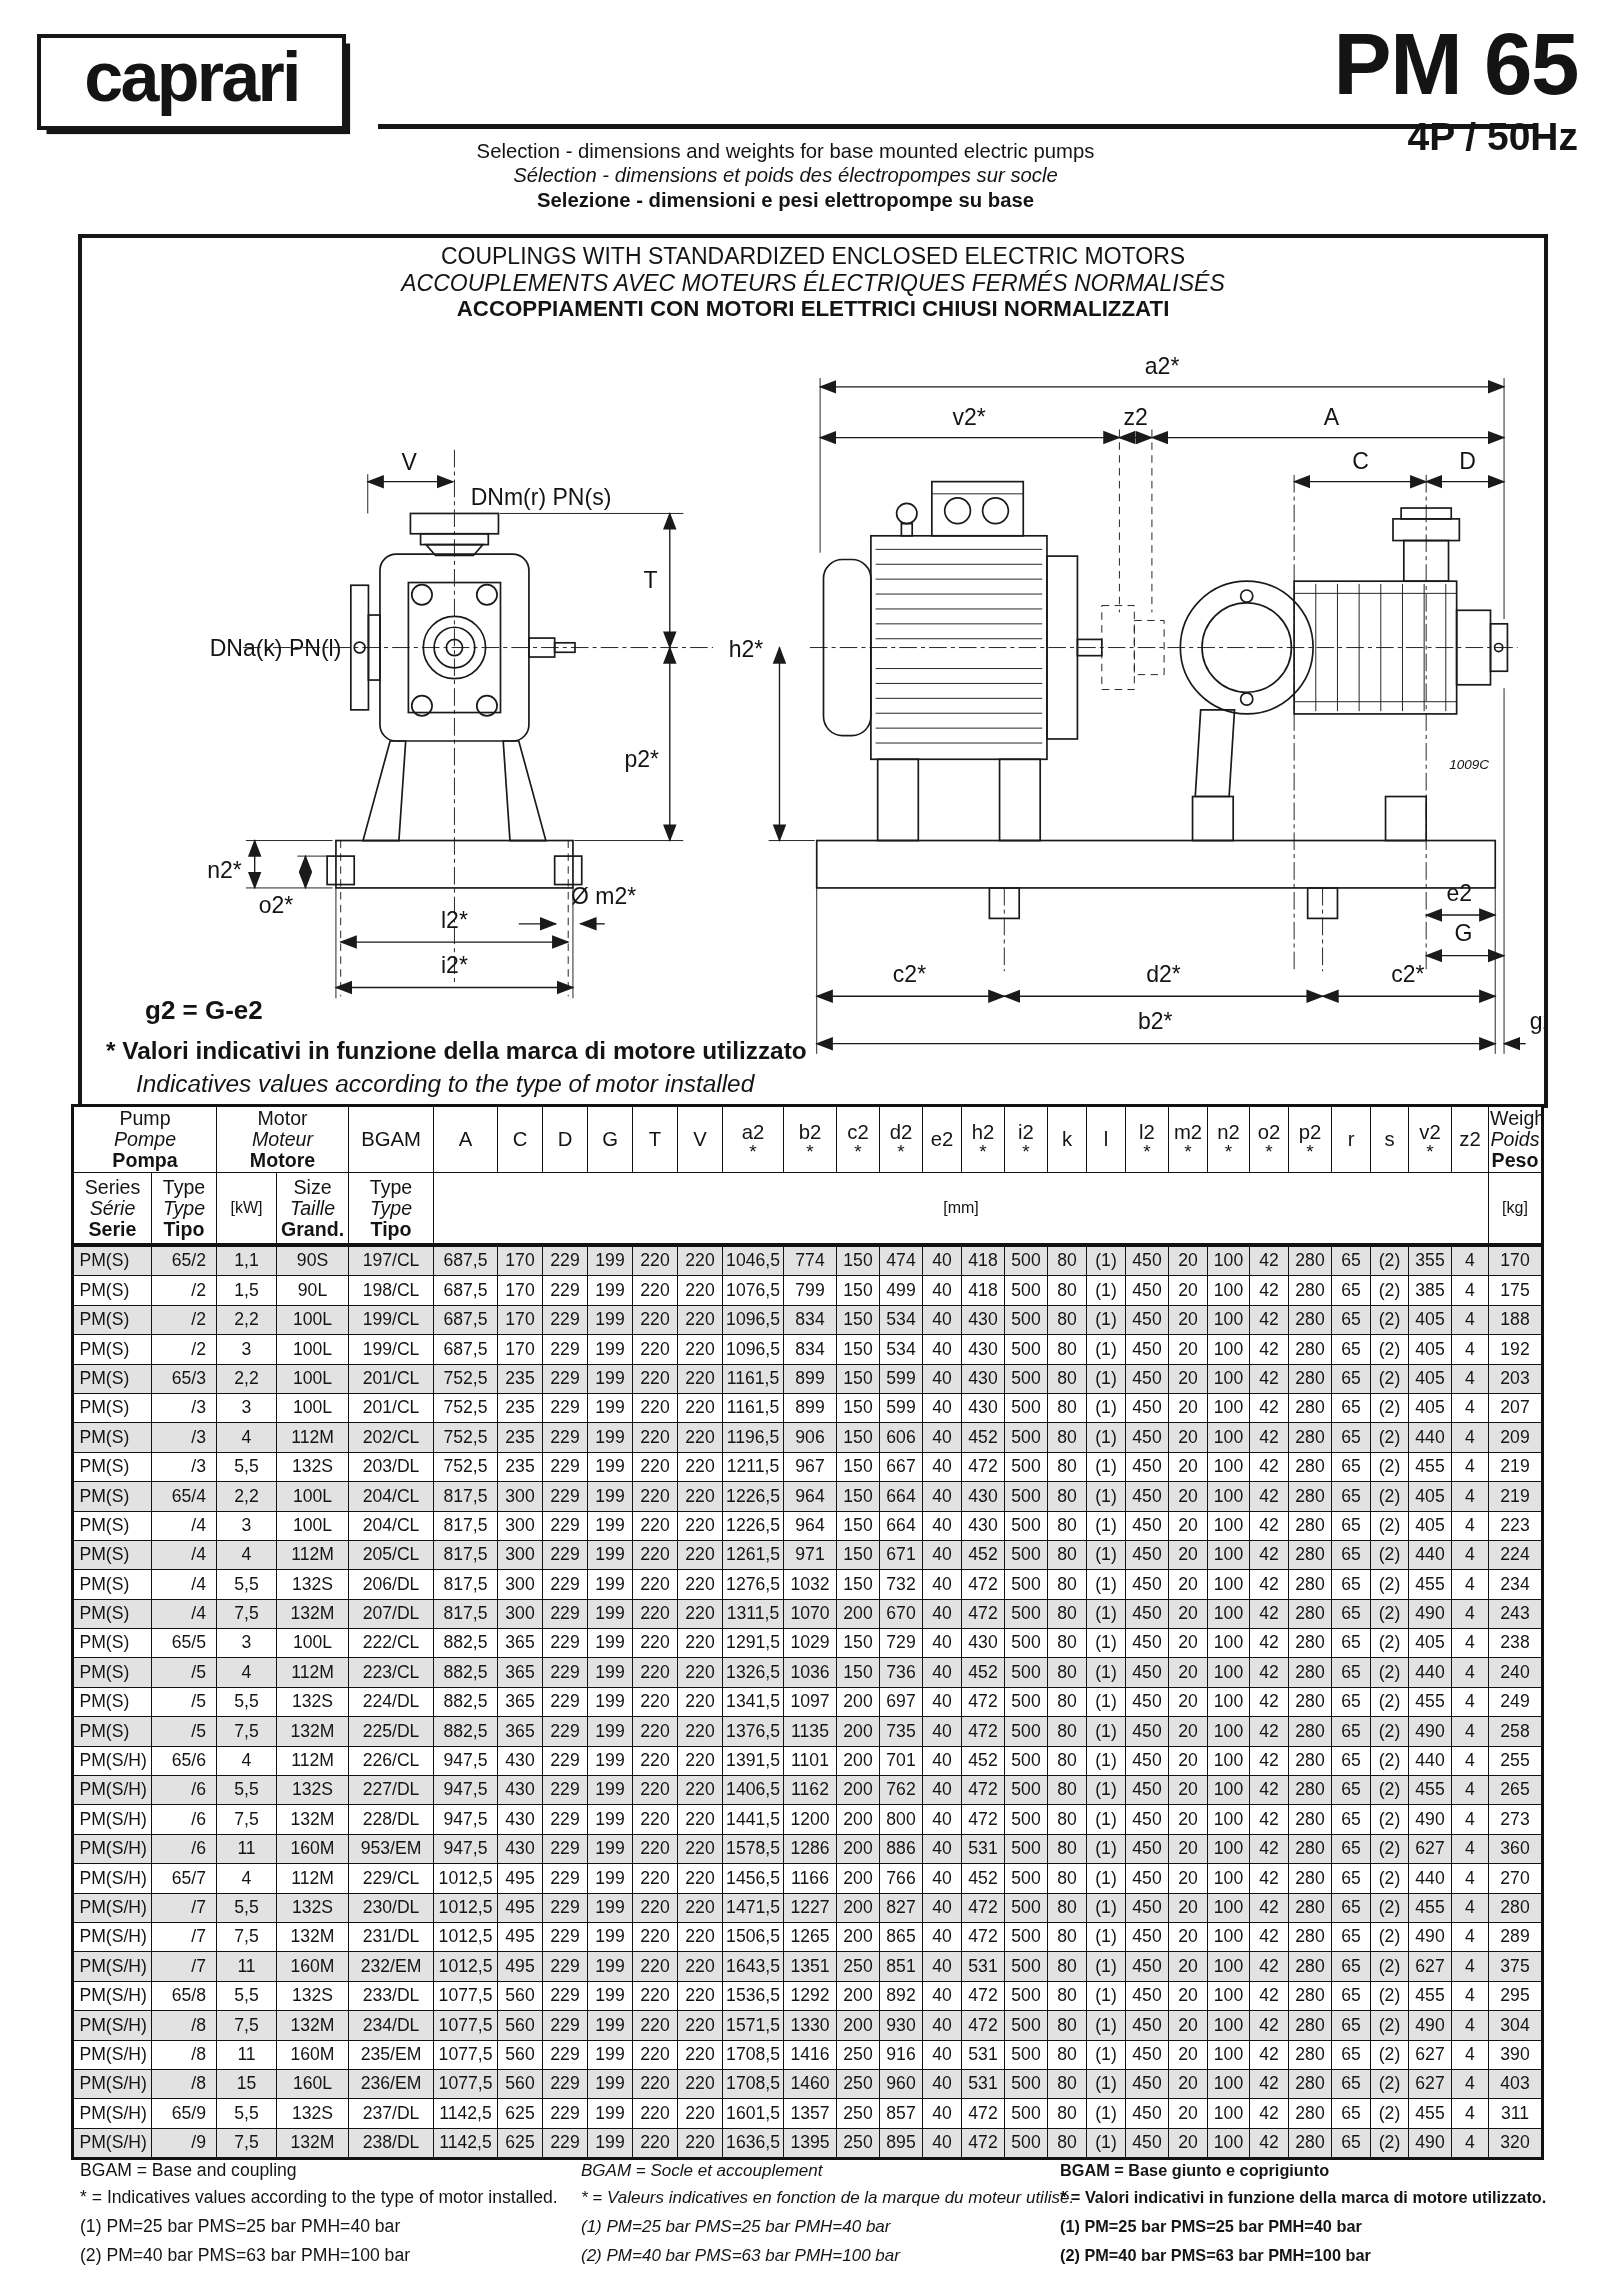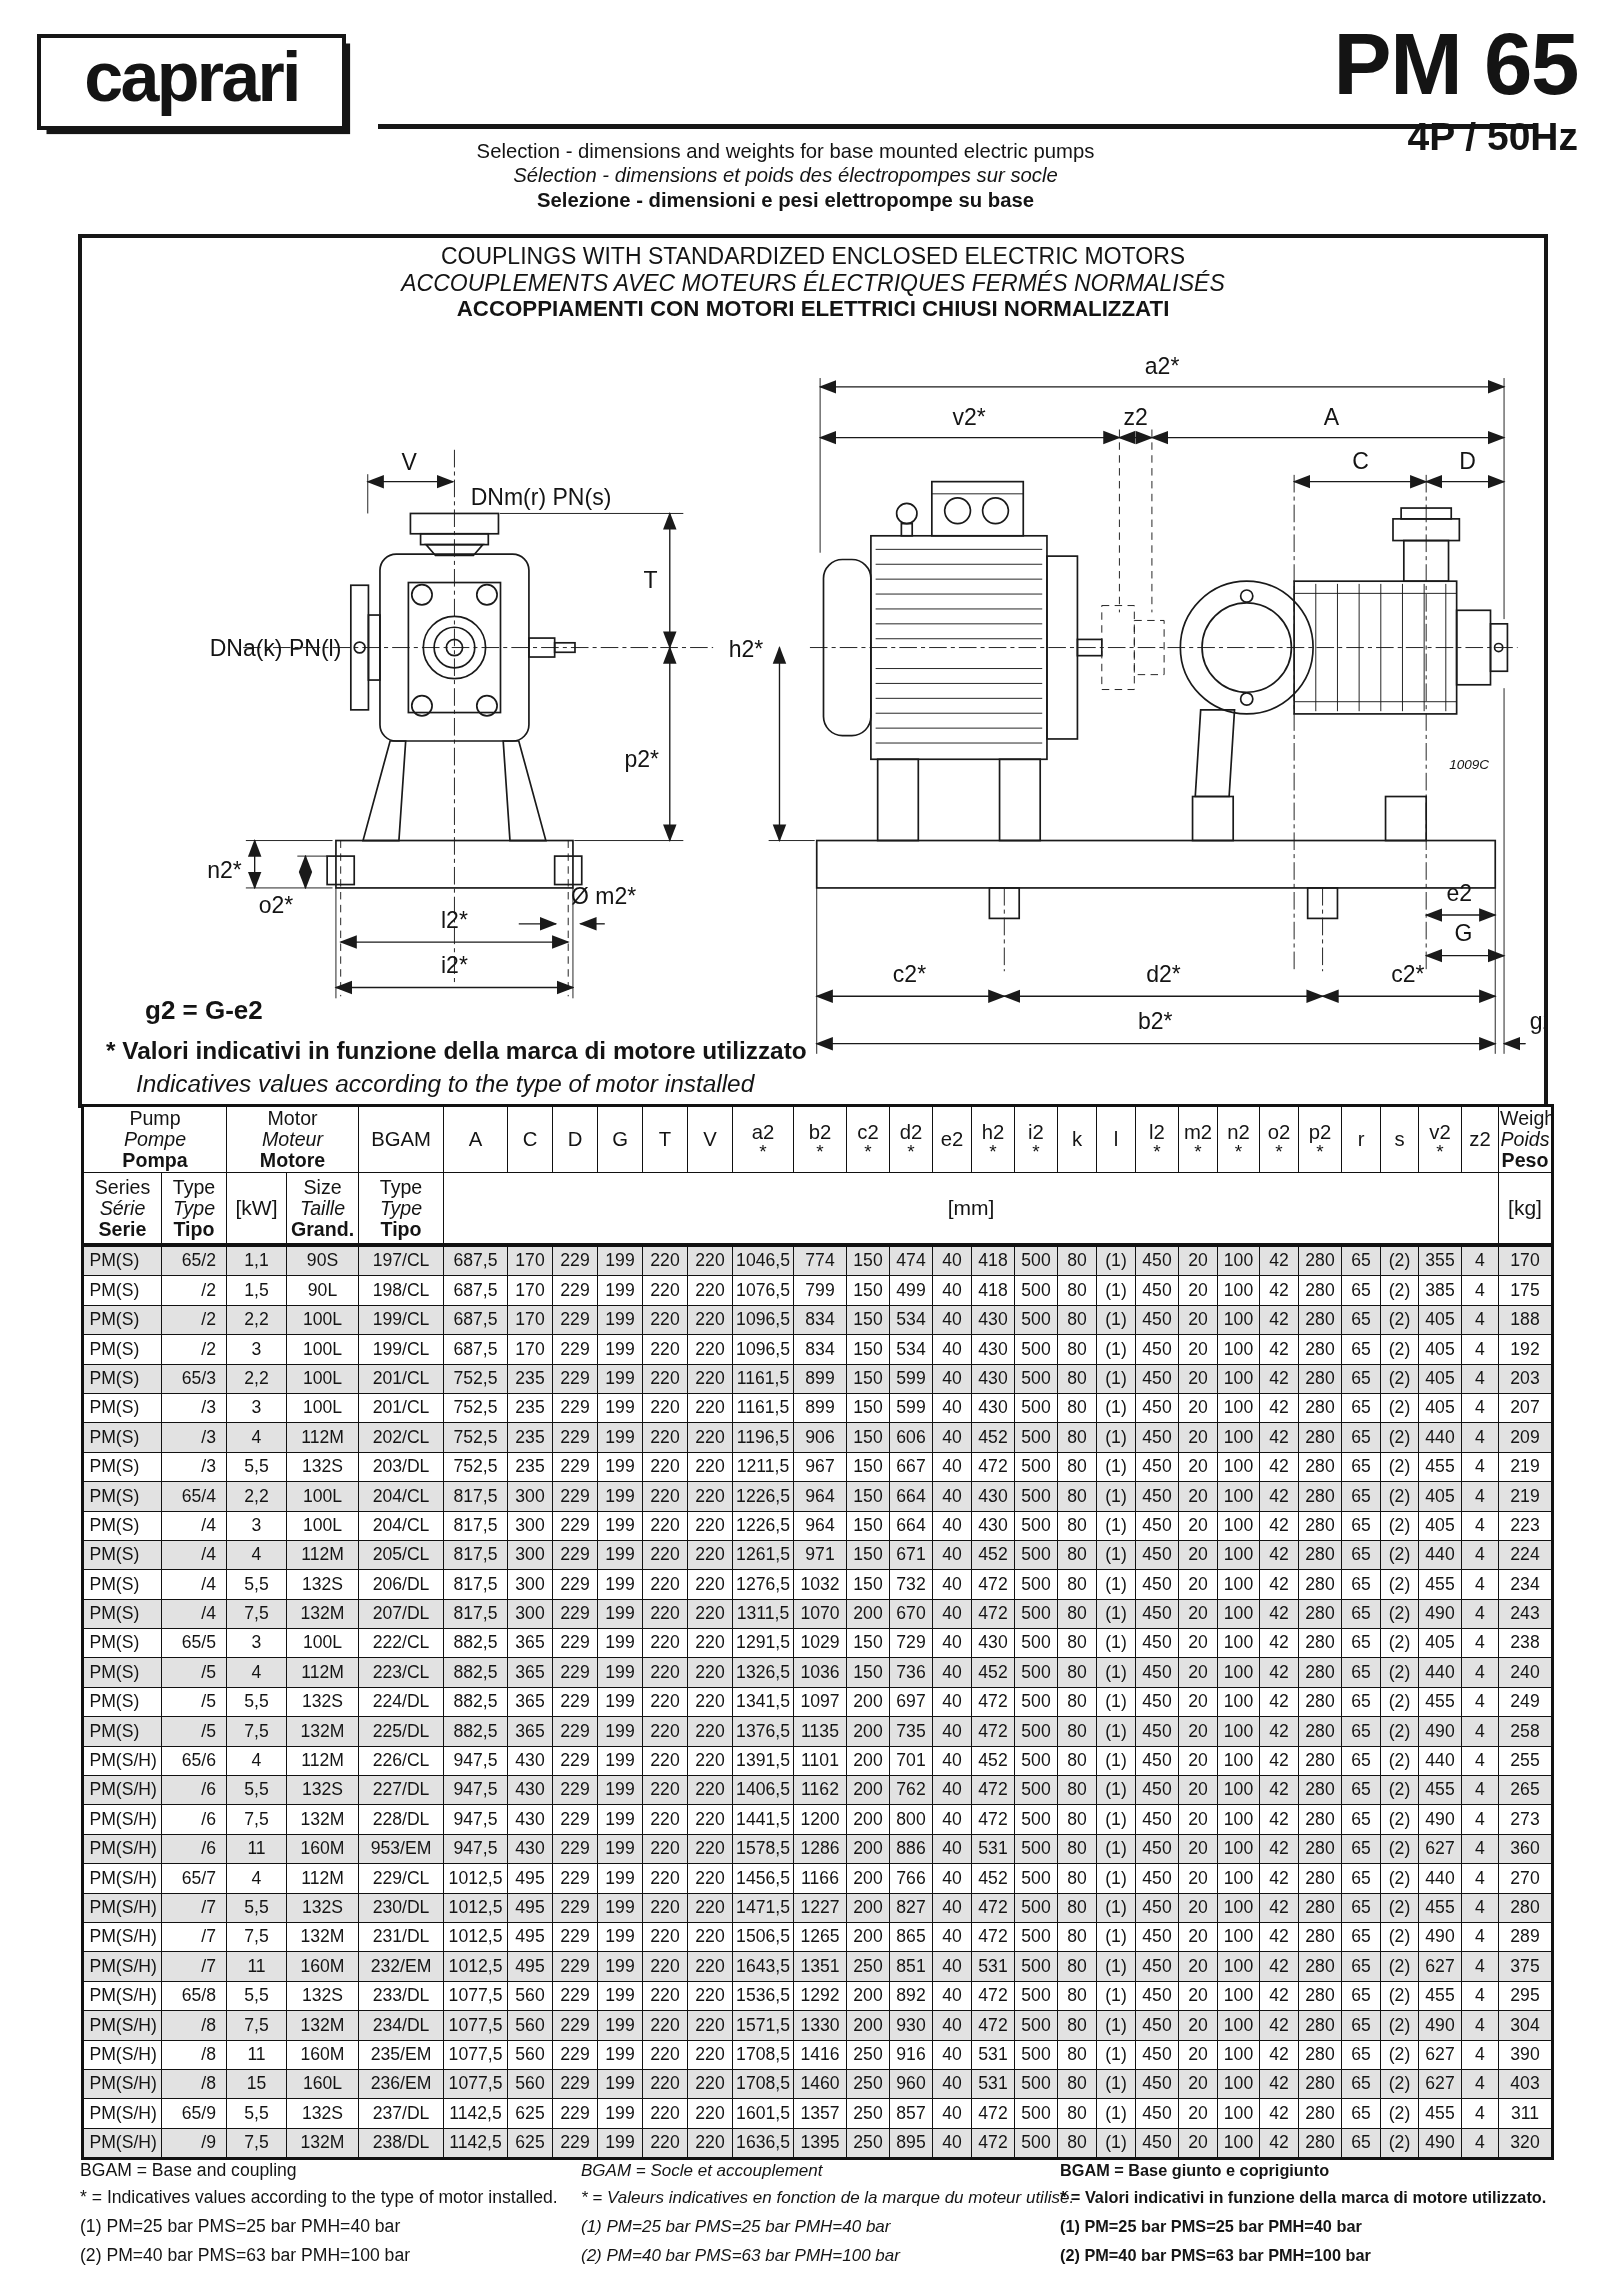--- a/index.html
+++ b/index.html
@@ -31,33 +31,33 @@
   svg.techdraw *{vector-effect:none;}
   .ln{stroke:#1a1a1a;stroke-width:2.5;fill:none;}
   .thin{stroke:#1a1a1a;stroke-width:1.4;fill:none;}
   .dash{stroke-dasharray:11 8;}
   .cl{stroke:#1a1a1a;stroke-width:1.4;fill:none;stroke-dasharray:26 6 6 6;}
   .dim{stroke:#1a1a1a;stroke-width:2;fill:none;marker-start:url(#ar);marker-end:url(#ar);}
   .dim1{stroke:#1a1a1a;stroke-width:2;fill:none;marker-end:url(#ar);}
   .dl{font-family:"Liberation Sans",sans-serif;font-size:34px;fill:#141414;}
   .dls{font-family:"Liberation Sans",sans-serif;font-size:20px;font-style:italic;fill:#141414;}
   
-  .tbl-wrap{position:absolute;left:81px;top:1104px;width:1462px;}
+  .tbl-wrap{position:absolute;left:71px;top:1104px;width:1462px;}
   table{border-collapse:collapse;table-layout:fixed;width:1462px;border:3.4px solid #111;}
   th,td{border:1.7px solid #111;overflow:hidden;}
   thead{border-bottom:4.7px solid #111;}
   thead th{font-weight:normal;background:#fff;}
   .h1 th{height:62px;vertical-align:middle;}
   .h2 th{height:68px;vertical-align:middle;}
   .grp div{font-size:19.6px;line-height:21px;text-align:center;}
   .grp .l2{font-style:italic;}
   .grp .l3{font-weight:bold;}
   .dimh{font-size:20.3px;text-align:center;}
   .dimh .star{font-size:19px;line-height:15px;}
-  .unit{font-size:21px;text-align:center;}
+  .unit{font-size:16px;text-align:center;}
   tbody td{height:28.4px;font-size:17.6px;text-align:center;padding:0 1.4px;line-height:1;}
   tbody tr:nth-child(odd){background:#e2e2e2;}
   td.c-series{text-align:left;padding-left:5.4px;}
   td.c-type{text-align:right;padding-right:10px;}
   
   .foot{position:absolute;top:2157px;font-size:17.6px;white-space:nowrap;}
   .foot div{line-height:27px;}
   .foot .sp{margin-top:2px;}
   .f-en{left:80px;}
   .f-fr{left:581px;font-style:italic;font-size:17px;}

